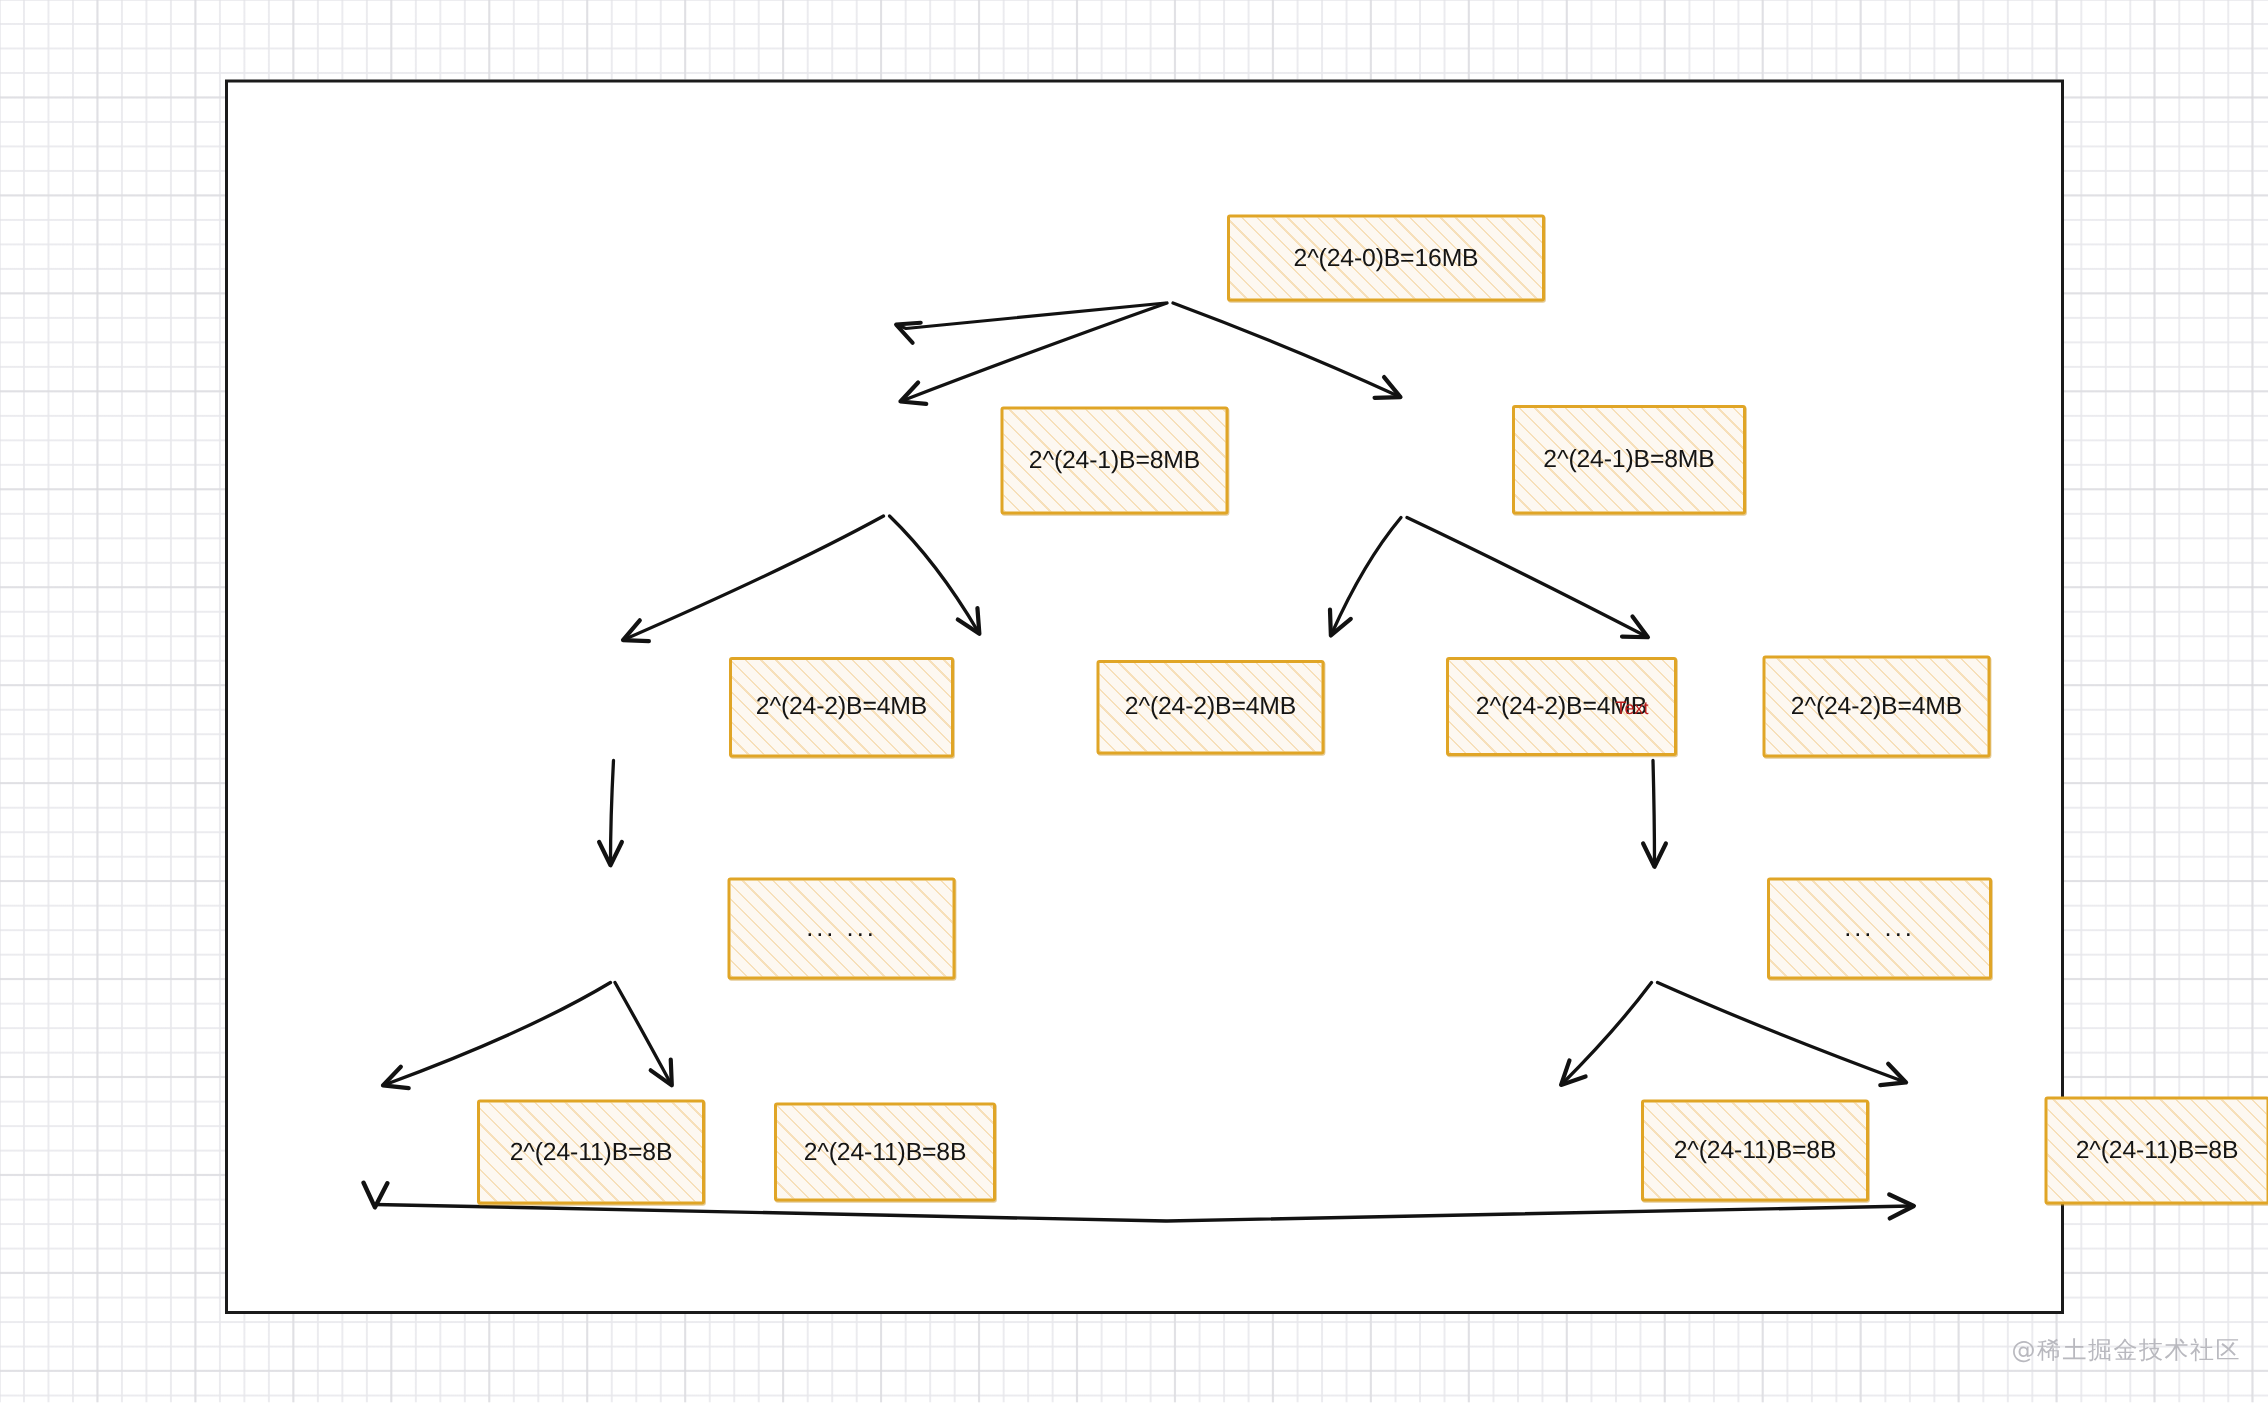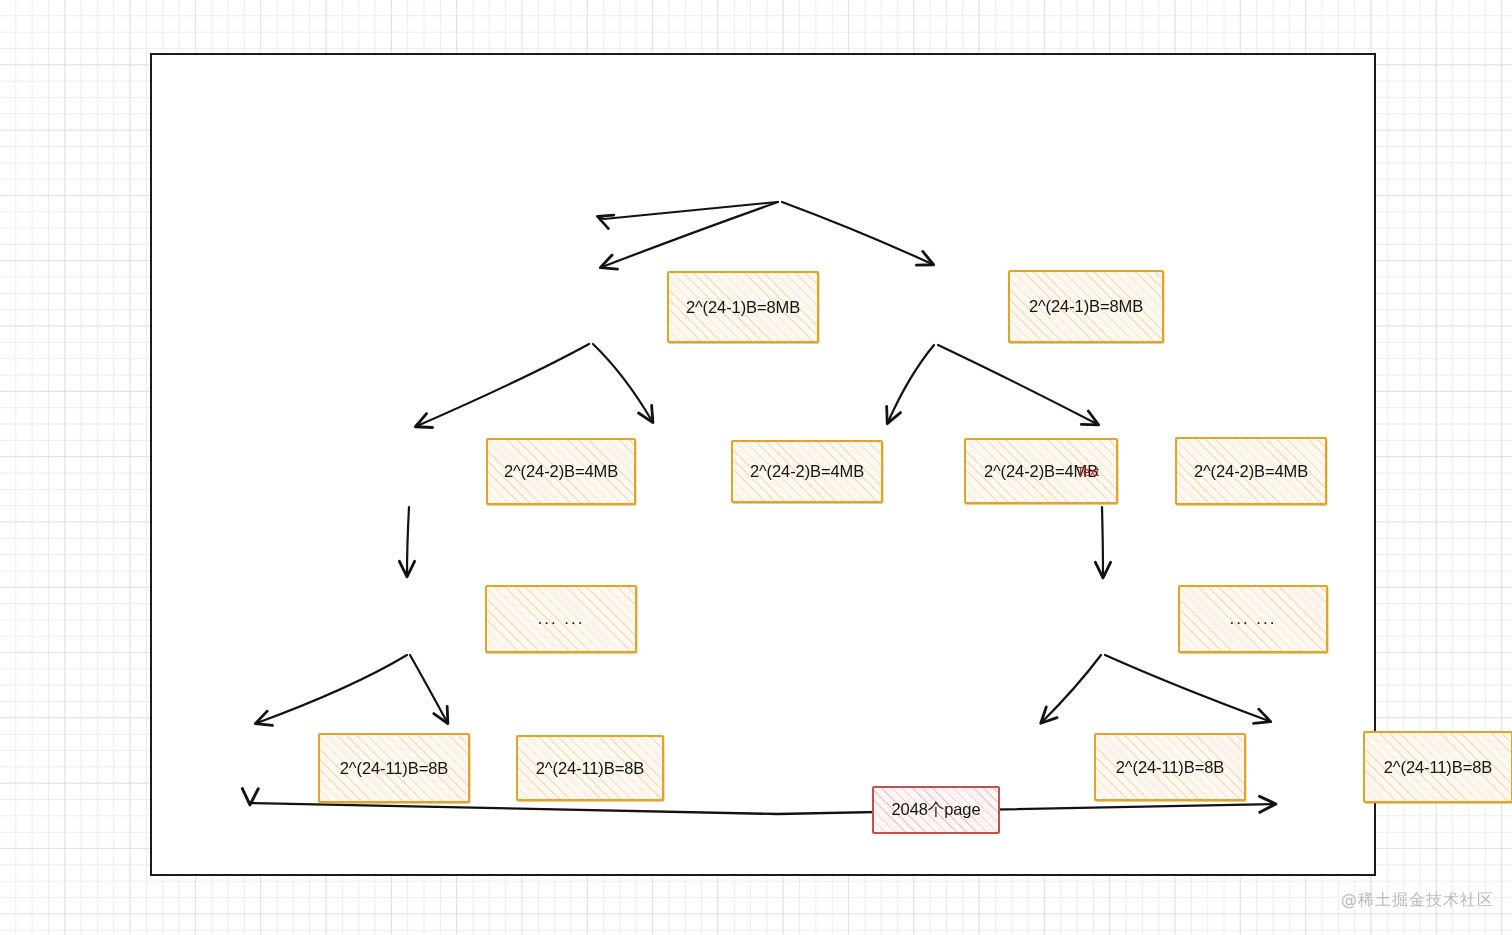--- a/index.html
+++ b/index.html
@@ -162,20 +162,23 @@
 
         <path d="M 949,600 Q 925,632 890,667"></path>
         <path d="M 953,600 Q 1025,632 1117,666"></path>
       </g>
 
       <g stroke="#121212" fill="none" stroke-width="2.3" stroke-linecap="round" stroke-linejoin="round" marker-start="url(#ah)" marker-end="url(#ah)">
         <path d="M 98,748 L 625,759 Z M 98,748 L 626,759 L 1122,749"></path>
       </g>
     </svg>
 
+    <div class="node amber" style="left:666px; top:88px; width:212px; height:58px;">
+      <span class="node-label">2^(24-0)B=16MB</span>
+    </div>
 
     <div class="node amber" style="left:515px; top:216px; width:152px; height:72px;">
       <span class="node-label">2^(24-1)B=8MB</span>
     </div>
 
     <div class="node amber" style="left:856px; top:215px; width:156px; height:73px;">
       <span class="node-label">2^(24-1)B=8MB</span>
     </div>
 
     <div class="node amber" style="left:334px; top:383px; width:150px; height:67px;">
@@ -213,21 +216,18 @@
     </div>
 
     <div class="node amber" style="left:942px; top:678px; width:152px; height:68px;">
       <span class="node-label">2^(24-11)B=8B</span>
     </div>
 
     <div class="node amber" style="left:1211px; top:676px; width:150px; height:72px;">
       <span class="node-label">2^(24-11)B=8B</span>
     </div>
 
-    <div class="node red" style="left:720px; top:731px; width:128px; height:48px;">
-      <span class="node-label">2048个page</span>
-    </div>
 
   </div>
 
   <div id="watermark">@稀土掘金技术社区</div>
 
 </div>
 
 </body></html>

